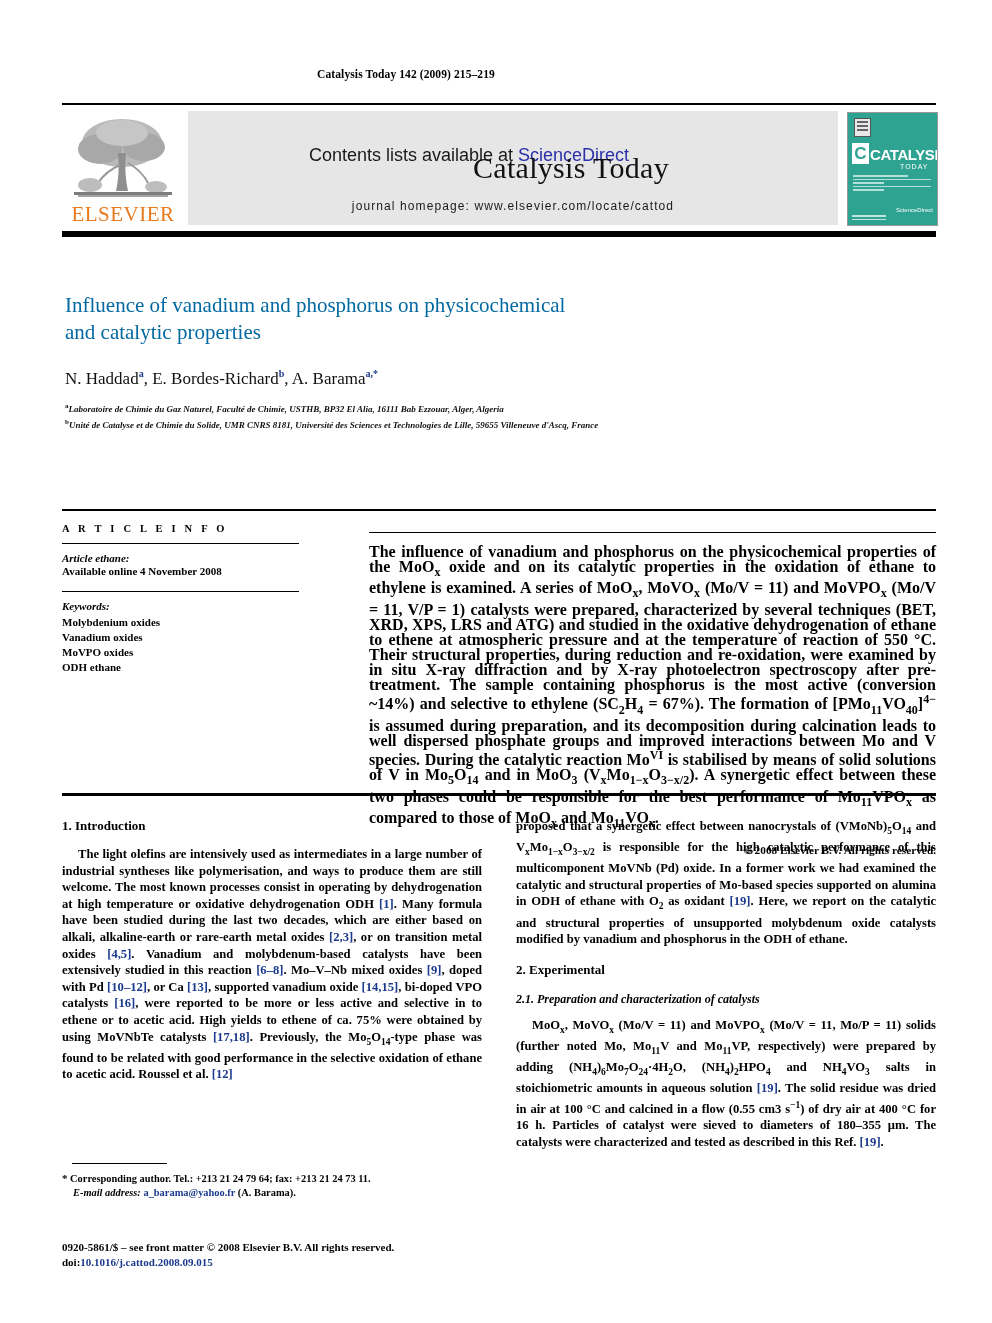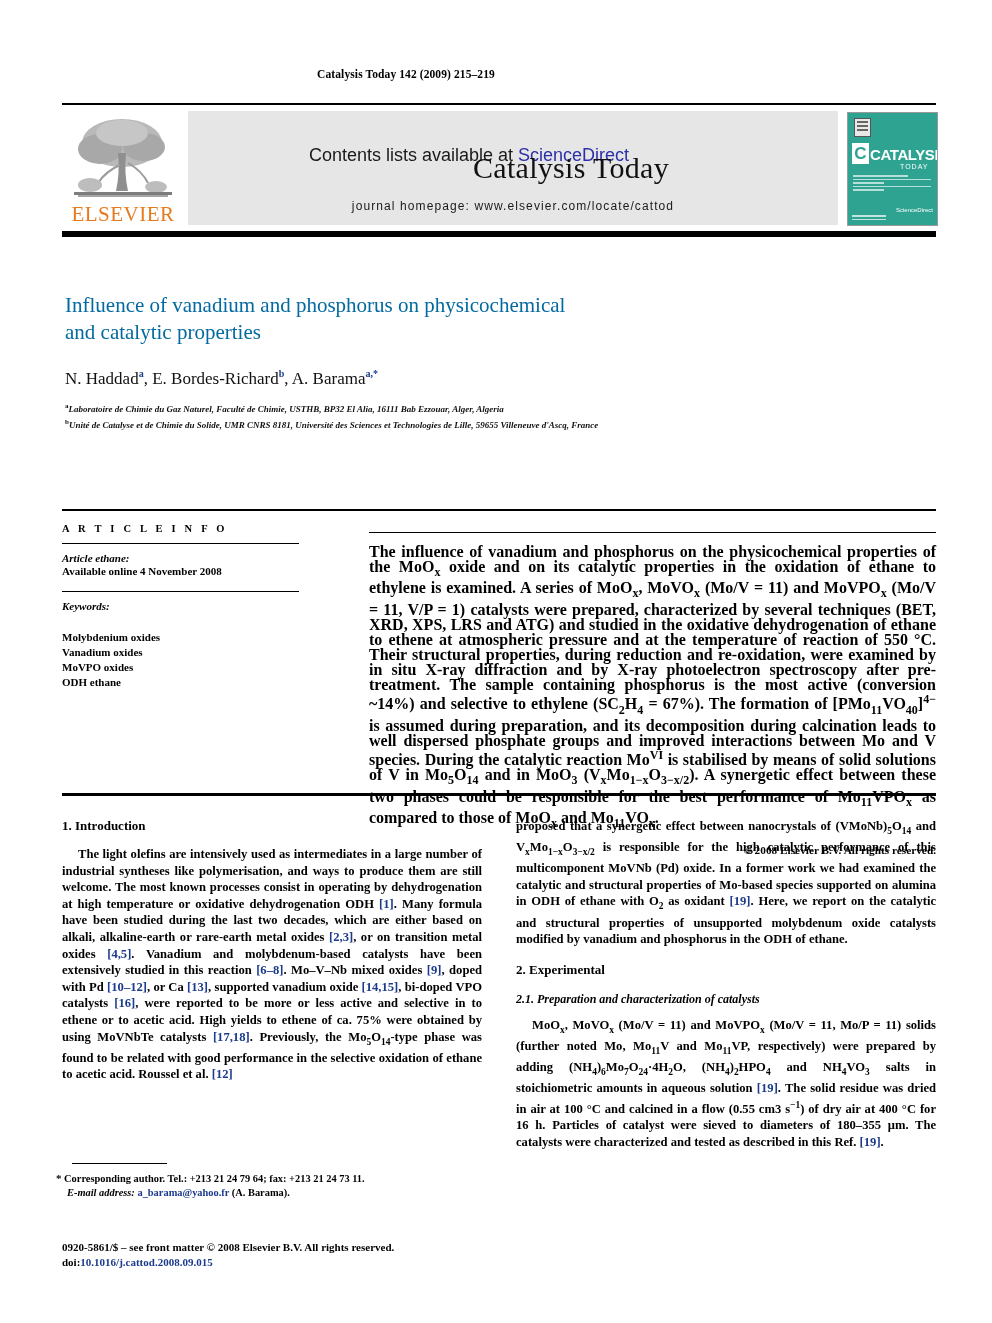--- a/index.html
+++ b/index.html
@@ -226,21 +226,21 @@
     font-style: italic; font-weight: bold;
     font-size: 11px;
     margin-top: 8px;
   }
   .info-line {
     font-family:"Liberation Serif", serif;
     font-weight: bold;
     font-size: 11px;
     line-height: 15px;
   }
-  .kw-list { margin-top: 18px; }
+  .kw-list { margin-top: 3px; }
   .kw-list div {
     font-family:"Liberation Serif", serif;
     font-weight: bold;
     font-size: 11px;
     line-height: 15px;
   }
 
   .abs-body {
     margin-top: 11px;
     font-family:"Liberation Serif", serif;
@@ -300,21 +300,21 @@
   p.body.cont { text-indent: 0; }
   .ref { color:#1b3a8c; }
 
   
   .foot-rule {
     position:absolute; left: 72px; top: 1163px;
     width: 95px; height: 1px; background:#000;
   }
   .footnote {
     position: absolute;
-    left: 56px; top: 1171px;
+    left: 62px; top: 1171px;
     width: 420px;
     font-family:"Liberation Serif", serif;
     font-weight: bold;
     font-size: 10.4px;
     line-height: 14px;
   }
   .footnote .star { font-size: 11px; }
   .footnote .em { font-style: italic; }
   .mail { color:#1b3a8c; }
 

